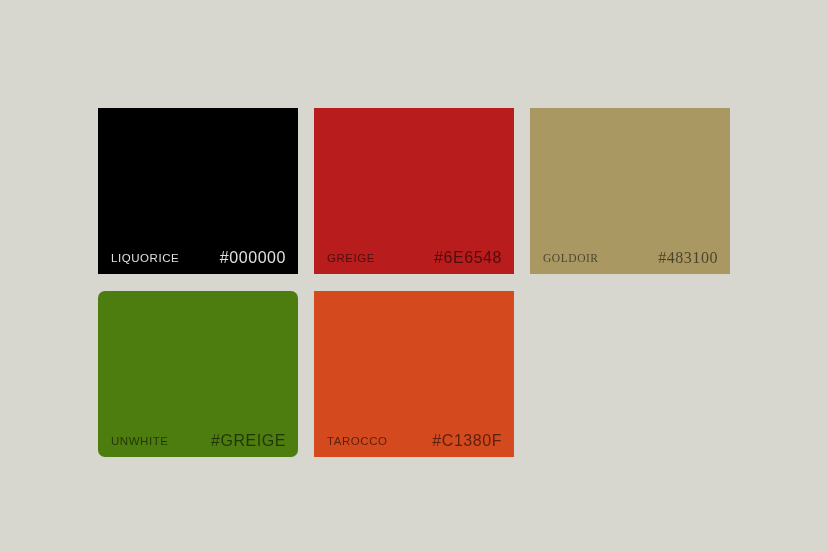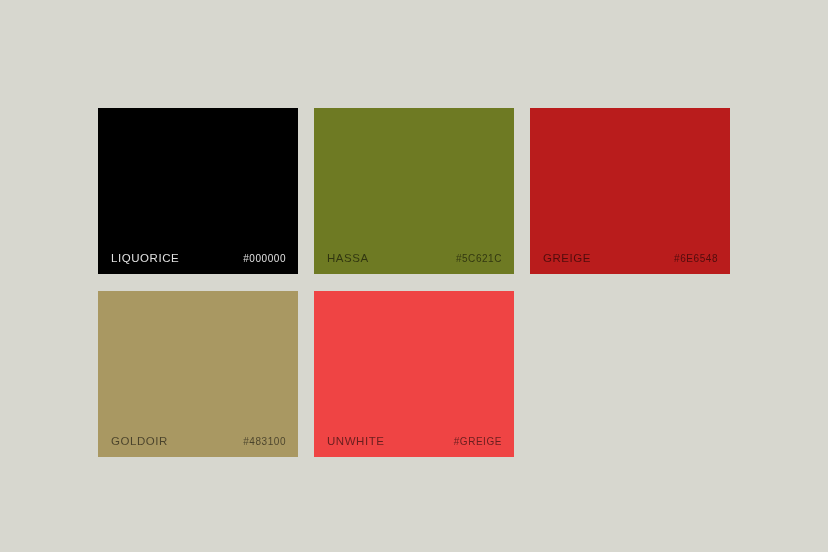--- a/index.html
+++ b/index.html
@@ -48,21 +48,21 @@
     justify-content: space-between;
     padding: 0 12px 0 13px;
     box-sizing: border-box;
   }
   .swatch-name {
     font-size: 11.5px;
     letter-spacing: 0.55px;
     white-space: nowrap;
   }
   .swatch-hex {
-    font-size: 10px;
+    font-size: 16px;
     letter-spacing: 0.55px;
     white-space: nowrap;
   }
   .caption-dark .swatch-name,
   .caption-dark .swatch-hex {
     color: rgba(0, 0, 0, 0.56);
   }
   .caption-light .swatch-name,
   .caption-light .swatch-hex {
     color: rgba(255, 255, 255, 0.88);
@@ -74,43 +74,43 @@
 <div id="palette-canvas" style="background-color: rgb(215, 215, 207);">
   <div id="swatch-grid">
 
     <div class="swatch" style="background-color: rgb(0, 0, 0);">
       <div class="swatch-caption caption-light">
         <span class="swatch-name">LIQUORICE</span>
         <span class="swatch-hex">#000000</span>
       </div>
     </div>
 
-    <div class="swatch" style="background-color: rgb(110, 122, 35);">
-      <div class="swatch-caption caption-dark">
-        <span class="swatch-name">HASSA</span>
-        <span class="swatch-hex">#5C621C</span>
-      </div>
-    </div>
 
     <div class="swatch" style="background-color: #b91c1c;">
       <div class="swatch-caption caption-dark">
         <span class="swatch-name">GREIGE</span>
         <span class="swatch-hex">#6E6548</span>
       </div>
     </div>
 
-    <div class="swatch" style="background-color: rgb(169, 152, 98);">
+    <div class="swatch" style="background-color: rgb(169, 152, 98); font-family: Liberation Serif, serif;">
       <div class="swatch-caption caption-dark">
         <span class="swatch-name">GOLDOIR</span>
         <span class="swatch-hex">#483100</span>
       </div>
     </div>
 
-    <div class="swatch" style="background-color: #ef4444;">
+    <div class="swatch" style="background-color: #4d7c0f; border-radius: 7px;">
       <div class="swatch-caption caption-dark">
         <span class="swatch-name">UNWHITE</span>
         <span class="swatch-hex">#GREIGE</span>
       </div>
     </div>
 
+    <div class="swatch" style="background-color: rgb(212, 73, 29);">
+      <div class="swatch-caption caption-dark">
+        <span class="swatch-name">TAROCCO</span>
+        <span class="swatch-hex">#C1380F</span>
+      </div>
+    </div>
 
   </div>
 </div>
 
 </body></html>

